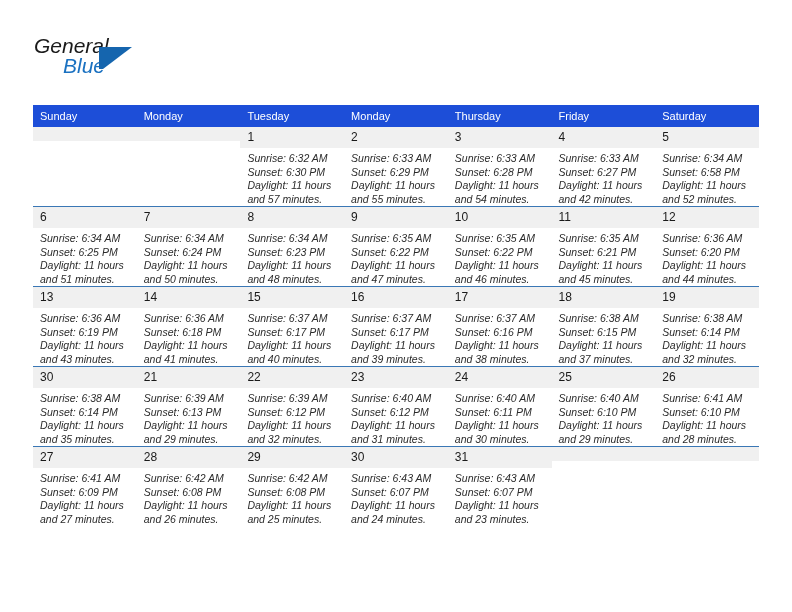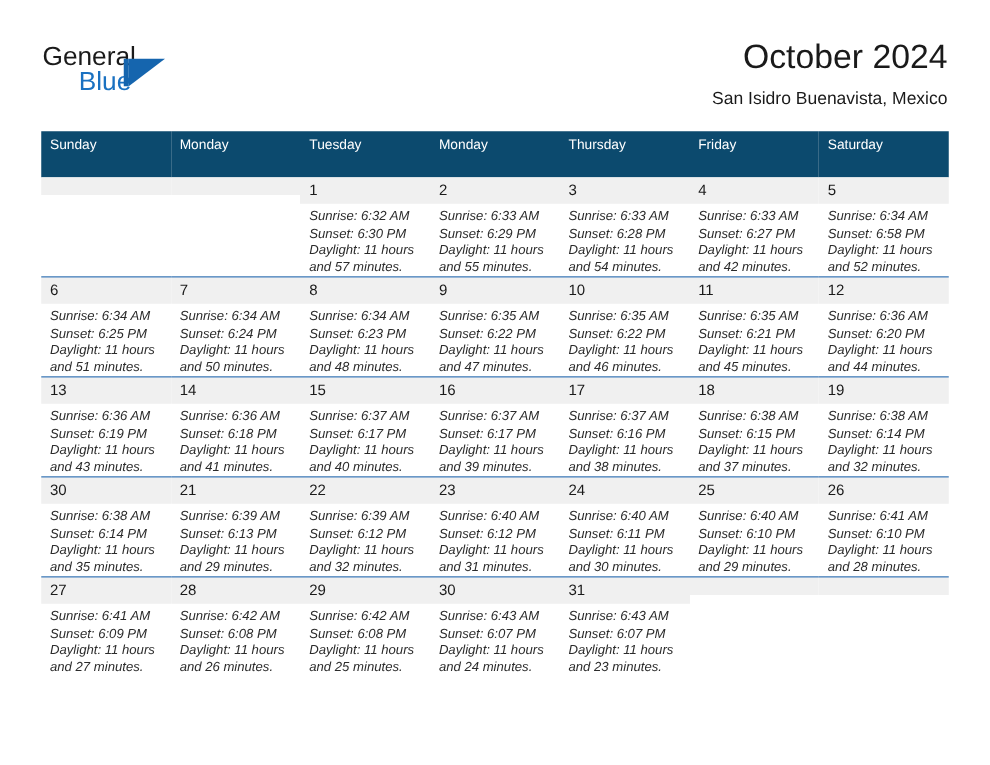--- a/index.html
+++ b/index.html
@@ -21,20 +21,21 @@
     box-sizing: border-box;
   }
 
   
   .header {
     position: absolute;
     left: 34px;
     top: 28px;
     right: 34px;
     height: 68px;
+    font-style: italic;
   }
   .logo {
     position: absolute;
     left: 0;
     top: 6px;
     width: 180px;
     height: 56px;
   }
   .logo-general {
     position: absolute;
@@ -101,26 +102,26 @@
   
   .calendar {
     position: absolute;
     left: 33px;
     top: 105px;
     width: 726px;
     border-collapse: collapse;
     table-layout: fixed;
   }
   .calendar th {
-    background: #0c4a6e;
+    background: #1d4ed8;
     color: #ffffff;
     font-size: 11px;
     font-weight: normal;
     text-align: left;
-    padding: 5px 0 20px 7px;
+    padding: 5px 0 5px 7px;
     height: 11px;
     border: none;
   }
   .calendar td {
     vertical-align: top;
     padding: 0;
     border: none;
     border-top: 1px solid #3a77b5;
     height: 79px;
     box-sizing: border-box;
@@ -161,24 +162,20 @@
 
     <div class="logo">
       <span class="logo-general">General</span>
       <span class="logo-blue">Blue</span>
       <span class="logo-mark">
         <span class="bar"></span>
         <span class="tri"></span>
       </span>
     </div>
 
-    <div class="title-block">
-      <div class="cal-title">October 2024</div>
-      <div class="cal-subtitle">San Isidro Buenavista, Mexico</div>
-    </div>
 
   </div>
 
   <table class="calendar">
     <thead>
       <tr>
         <th>Sunday</th>
         <th>Monday</th>
         <th>Tuesday</th>
         <th>Monday</th>

